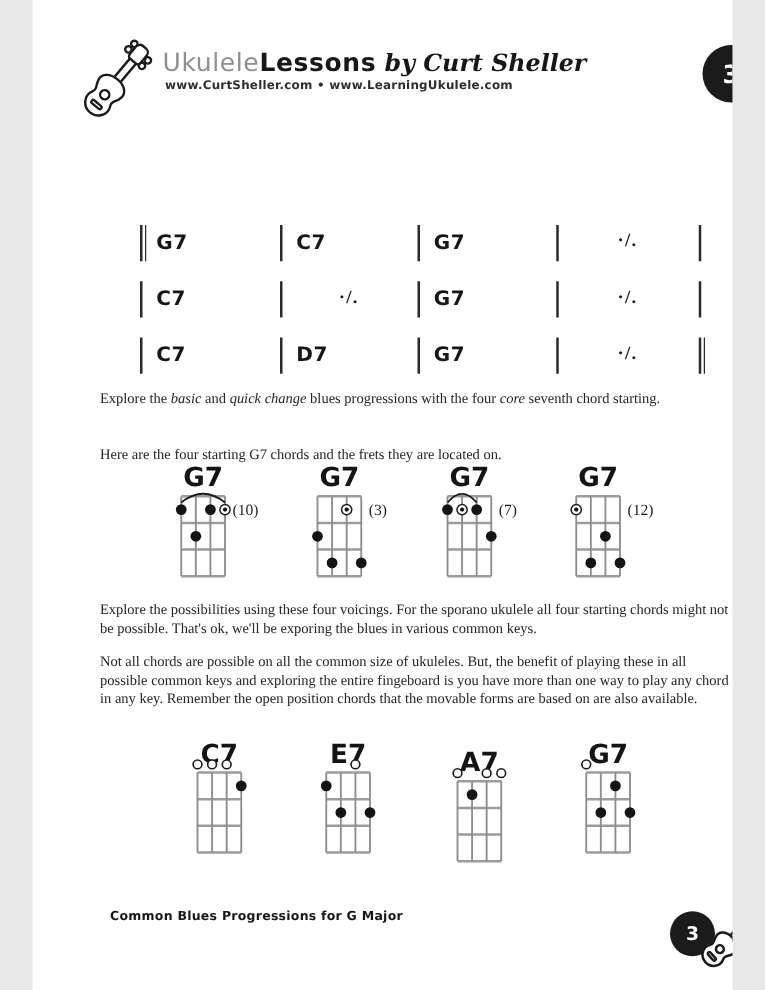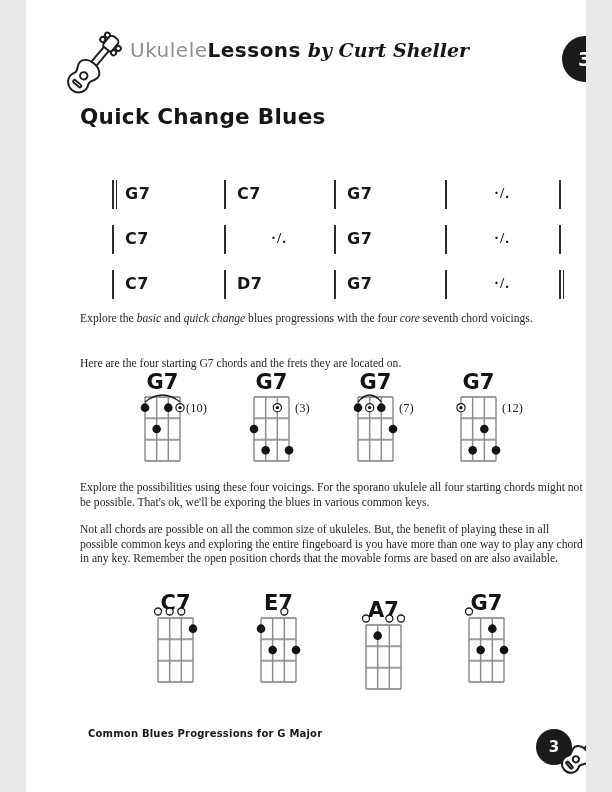--- a/index.html
+++ b/index.html
@@ -56,26 +56,26 @@
       <rect x="46" y="22" width="8" height="26"></rect>
       <path d="M50,46 C40,46 33,52 36,60 C37.5,65 41,67 38.5,71 C34,80 41,89 50,89 C59,89 66,80 61.5,71 C59,67 62.5,65 64,60 C67,52 60,46 50,46 Z"></path>
       <circle cx="50" cy="66" r="4.6"></circle>
       <rect x="44" y="77" width="12" height="3.6" rx="1.5"></rect>
     </g>
   </svg>
 
   <div id="brand-line">
     <span class="brand-light">Ukulele</span><span class="brand-bold">Lessons</span><span class="brand-script"> by Curt Sheller</span>
   </div>
+  <div id="brand-urls">www.CurtSheller.com • www.LearningUkulele.com</div>
 
   <div id="page-circle-top" class="page-circle">
     <span>3</span>
   </div>
 
-  <div id="doc-title">Quick Change Blues</div>
 
 
   <div id="progression" class="abs" style="left:0;top:0;width:612px;height:792px;">
       <div class="bar" style="left: 86px; top: 180px;"></div>
       <div class="bar" style="left: 89.5px; top: 180px;"></div>
       <div class="bar" style="left: 198px; top: 180px;"></div>
       <div class="bar" style="left: 308px; top: 180px;"></div>
       <div class="bar" style="left: 419px; top: 180px;"></div>
       <div class="bar" style="left: 533px; top: 180px;"></div>
       <div class="chord" style="left: 99px; top: 184px;">G7</div>
@@ -96,21 +96,21 @@
       <div class="bar" style="left: 308px; top: 270px;"></div>
       <div class="bar" style="left: 419px; top: 270px;"></div>
       <div class="bar" style="left: 533px; top: 270px;"></div>
       <div class="bar" style="left: 536.5px; top: 270px;"></div>
       <div class="chord" style="left: 99px; top: 274px;">C7</div>
       <div class="chord" style="left: 211px; top: 274px;">D7</div>
       <div class="chord" style="left: 321px; top: 274px;">G7</div>
       <div class="simile" style="left: 419px; width: 114px; top: 275px;">·/.</div>
     </div>
 
-  <div class="bodytext" style="top:312px;"><span>Explore the </span><span class="em">basic</span><span> and </span><span class="em">quick change</span><span> blues progressions with the four </span><span class="em">core</span><span> seventh chord voicings.</span></div>
+  <div class="bodytext" style="top:312px;"><span>Explore the </span><span class="em">basic</span><span> and </span><span class="em">quick change</span><span> blues progressions with the four </span><span class="em">core</span><span> seventh chord starting.</span></div>
   <div class="bodytext" style="top:357px;"><span>Here are the four starting G7 chords and the frets they are located on.</span></div>
 
   <div id="g7-diagrams" class="abs" style="left:0;top:0;width:612px;height:792px;">
       <div class="diagram" style="left: 114px; top: 364px;"><svg width="95" height="104" viewBox="0 0 95 104">
           <text x="22.5" y="25" text-anchor="middle" font-family="DejaVu Sans, sans-serif" font-weight="bold" font-size="21" fill="#141414">G7</text>
           <line x1="5" y1="33" x2="40" y2="33" stroke="#9c9c9c" stroke-width="2"></line>
           <line x1="5" y1="54.33333333333333" x2="40" y2="54.33333333333333" stroke="#9c9c9c" stroke-width="2"></line>
           <line x1="5" y1="75.66666666666666" x2="40" y2="75.66666666666666" stroke="#9c9c9c" stroke-width="2"></line>
           <line x1="5" y1="97" x2="40" y2="97" stroke="#9c9c9c" stroke-width="2"></line>
           <line x1="5" y1="33" x2="5" y2="97" stroke="#8e8e8e" stroke-width="1.5"></line>

